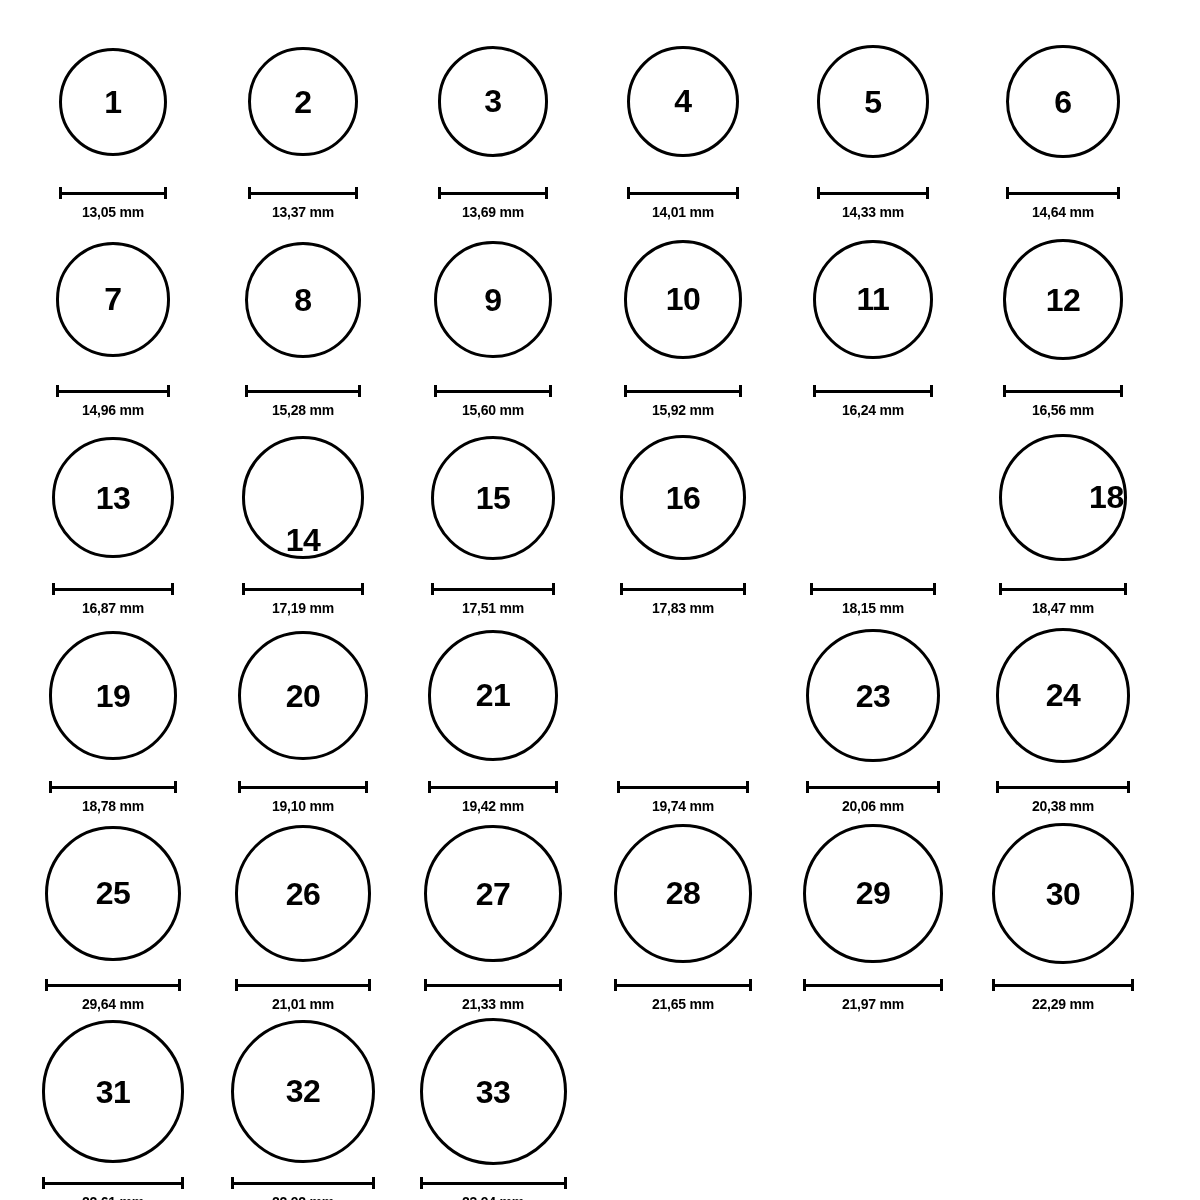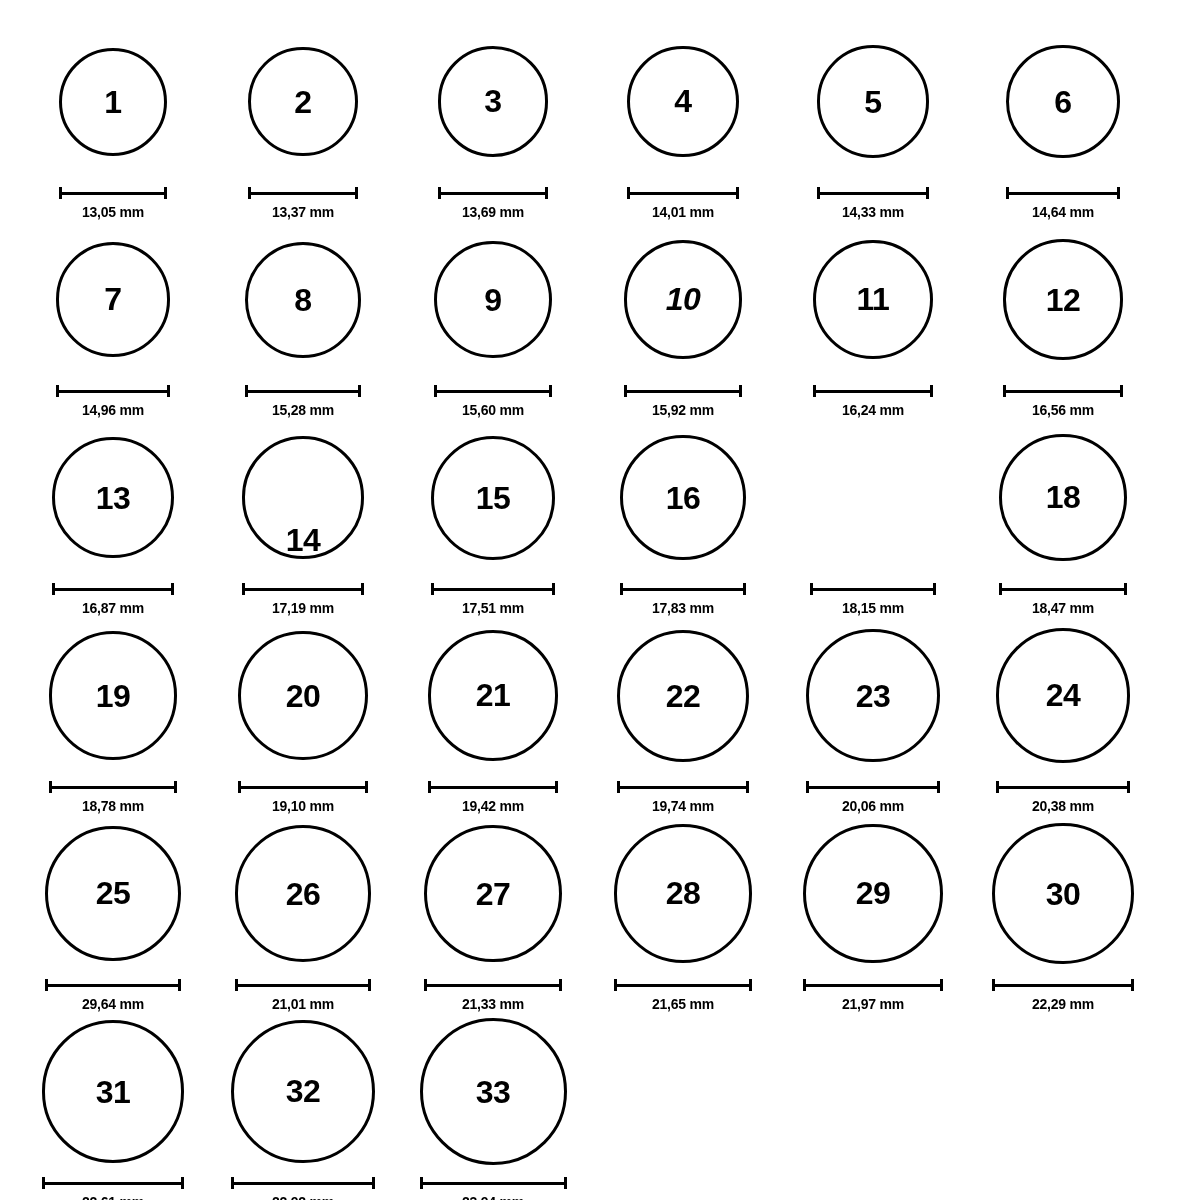--- a/index.html
+++ b/index.html
@@ -238,21 +238,21 @@
           <div class="caliper" style="width: 117.1px;">
             <div class="bar"></div>
             <div class="tick"></div>
             <div class="tick"></div>
           </div>
           <div class="mm-label">15,60 mm</div>
         </div>
       </div>
       <div class="cell">
         <div class="circle-wrap">
-          <div class="circle" style="width: 118.3px; height: 118.3px; font-style: italic;">
+          <div class="circle" style="width: 118.3px; height: 118.3px;">
             <span class="size-number">10</span>
           </div>
         </div>
         <div class="measure">
           <div class="caliper" style="width: 118.3px;">
             <div class="bar"></div>
             <div class="tick"></div>
             <div class="tick"></div>
           </div>
           <div class="mm-label">15,92 mm</div>
@@ -355,21 +355,21 @@
           <div class="caliper" style="width: 126.3px;">
             <div class="bar"></div>
             <div class="tick"></div>
             <div class="tick"></div>
           </div>
           <div class="mm-label">18,15 mm</div>
         </div>
       </div>
       <div class="cell">
         <div class="circle-wrap">
-          <div class="circle" style="width: 127.4px; height: 127.4px;">
+          <div class="circle" style="width: 127.4px; height: 127.4px; justify-content: flex-end;">
             <span class="size-number">18</span>
           </div>
         </div>
         <div class="measure">
           <div class="caliper" style="width: 127.4px;">
             <div class="bar"></div>
             <div class="tick"></div>
             <div class="tick"></div>
           </div>
           <div class="mm-label">18,47 mm</div>
@@ -416,25 +416,20 @@
         <div class="measure">
           <div class="caliper" style="width: 130.8px;">
             <div class="bar"></div>
             <div class="tick"></div>
             <div class="tick"></div>
           </div>
           <div class="mm-label">19,42 mm</div>
         </div>
       </div>
       <div class="cell">
-        <div class="circle-wrap">
-          <div class="circle" style="width: 132px; height: 132px;">
-            <span class="size-number">22</span>
-          </div>
-        </div>
         <div class="measure">
           <div class="caliper" style="width: 132px;">
             <div class="bar"></div>
             <div class="tick"></div>
             <div class="tick"></div>
           </div>
           <div class="mm-label">19,74 mm</div>
         </div>
       </div>
       <div class="cell">

